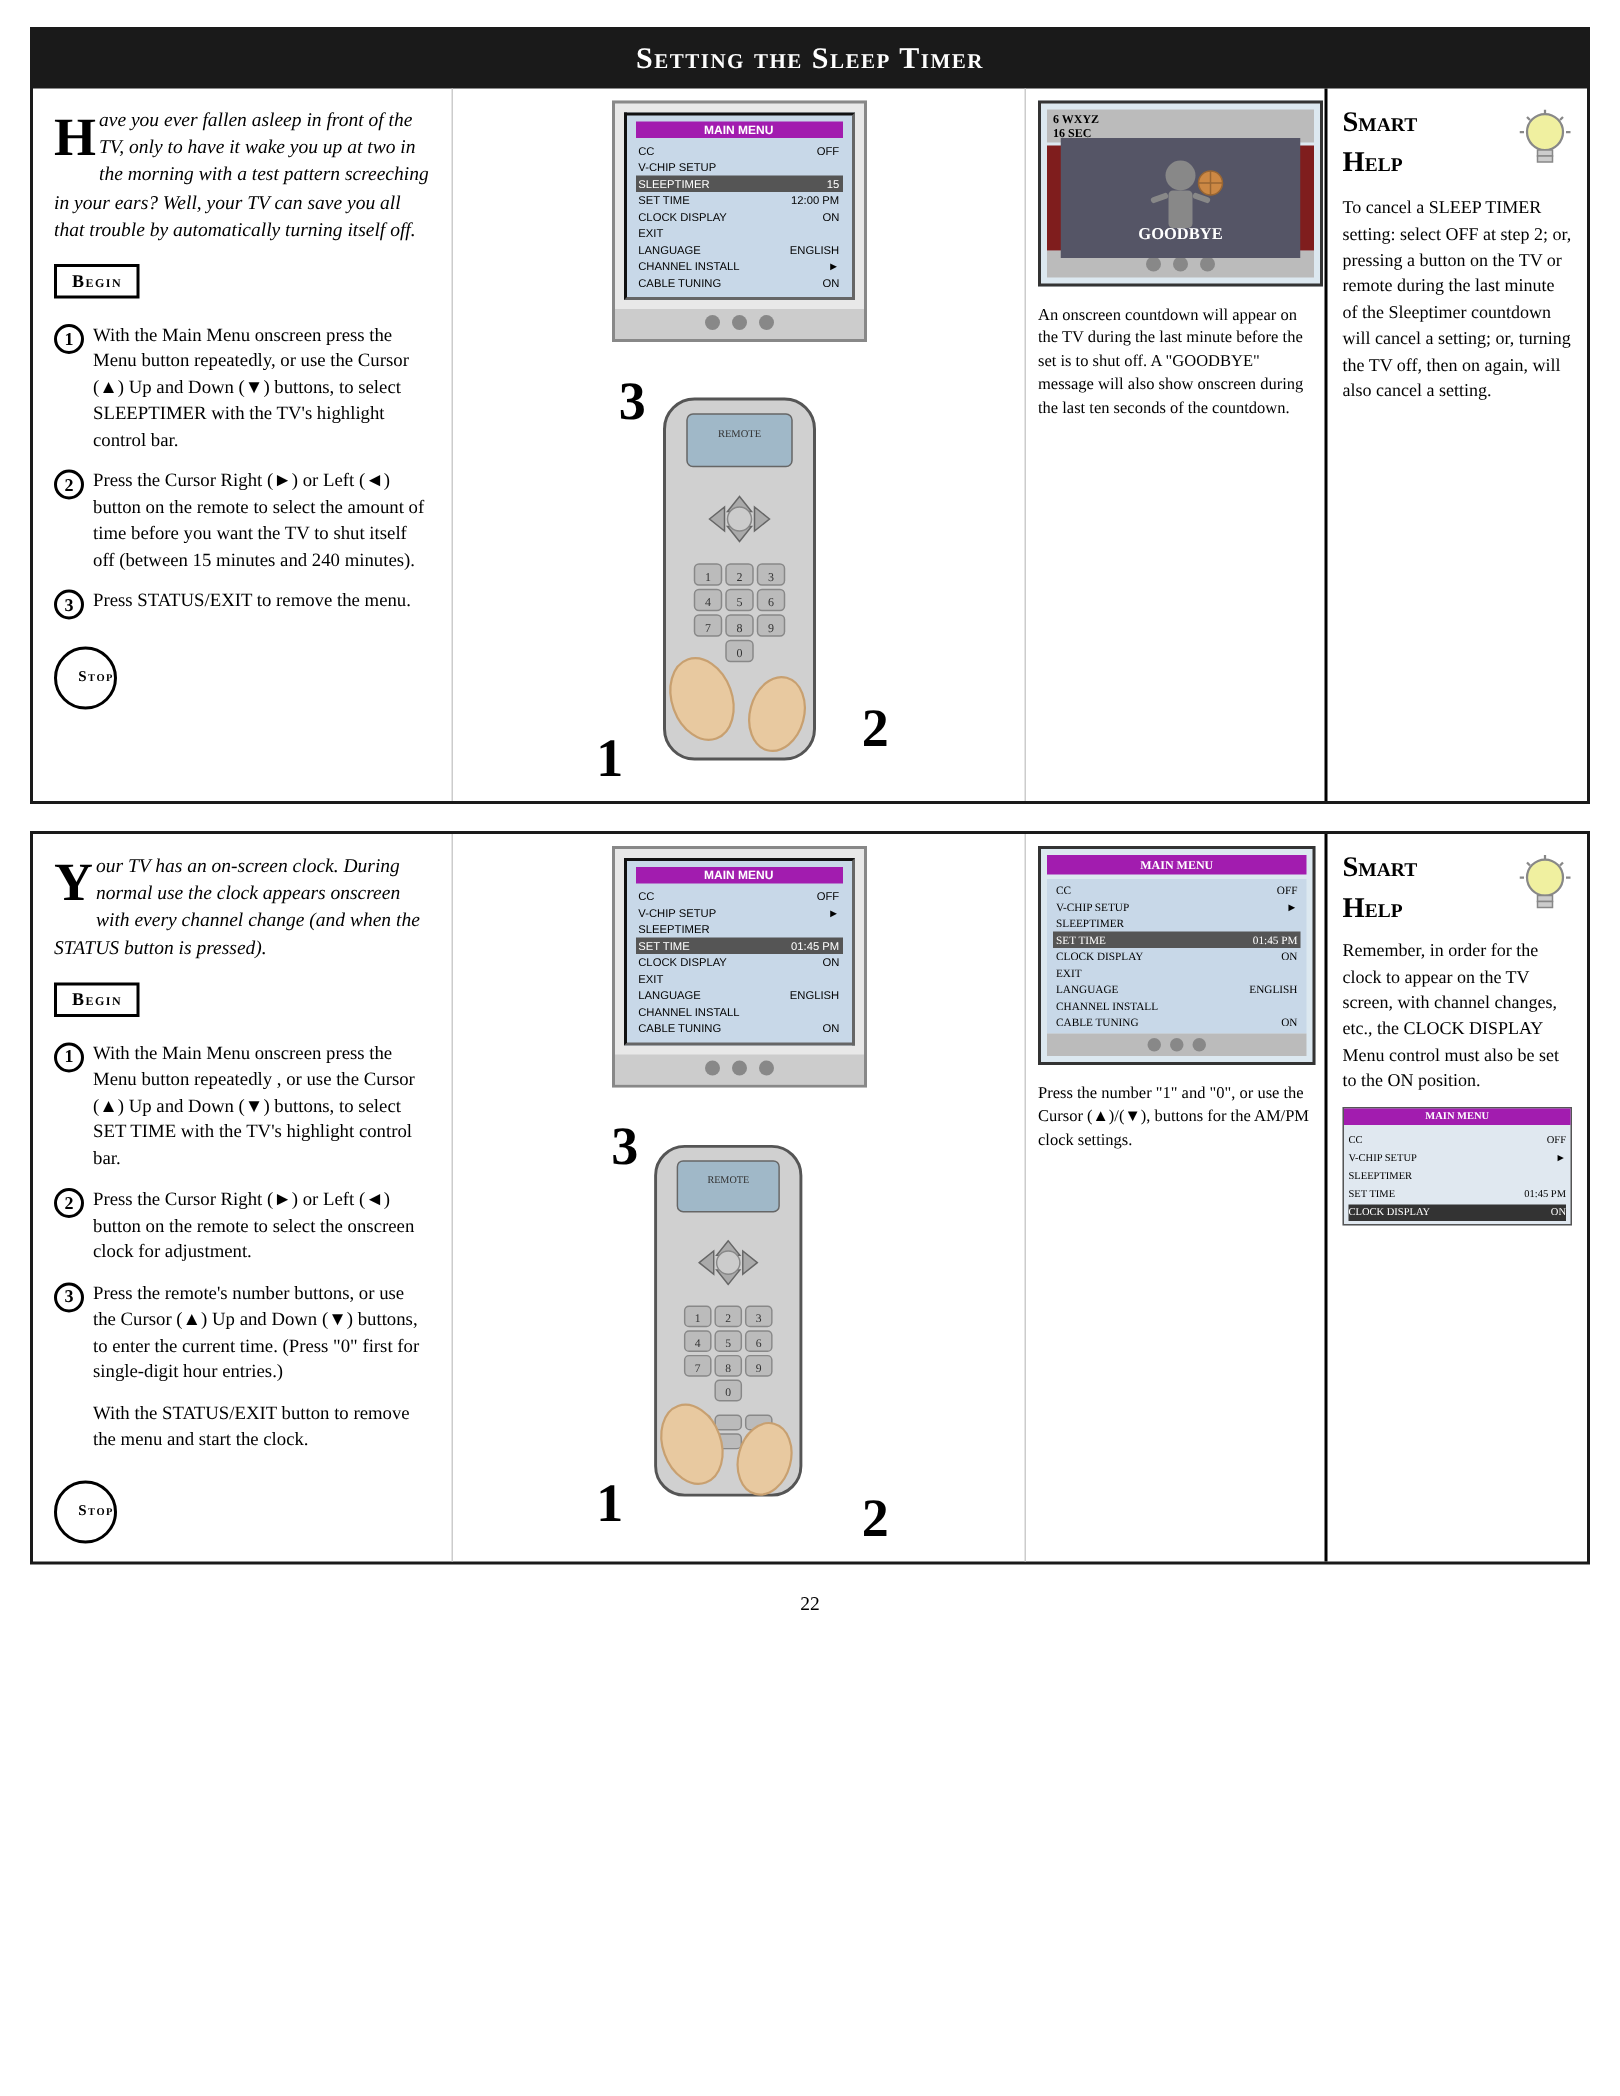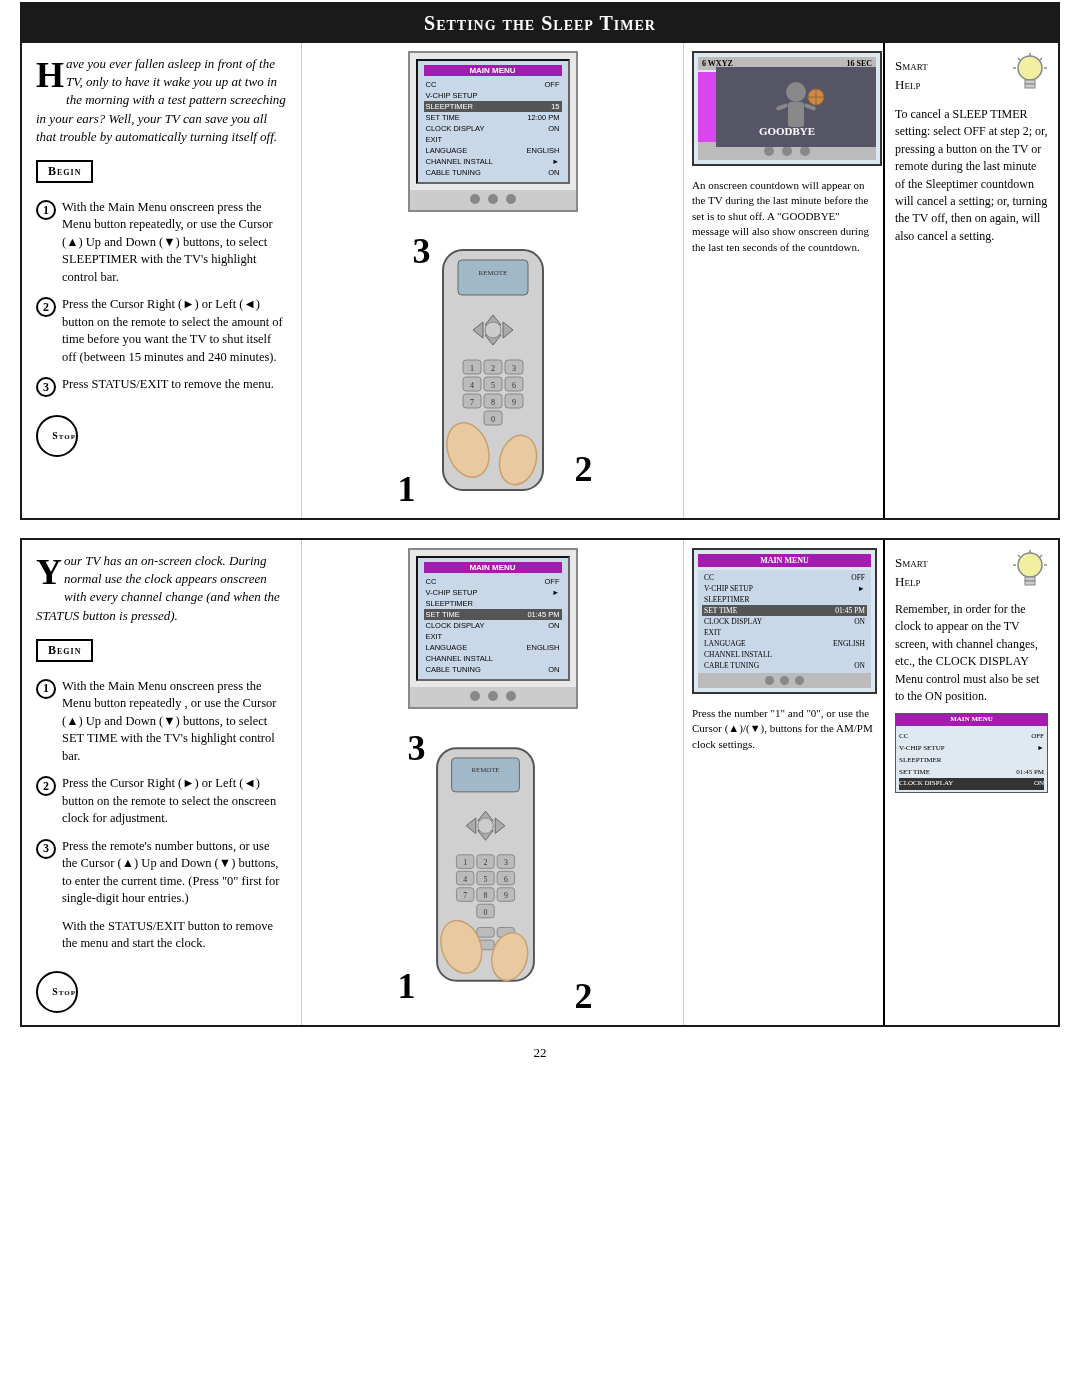--- a/index.html
+++ b/index.html
@@ -7,21 +7,21 @@
       width: 1080px;
       min-height: 1397px;
       background: #fff;
       font-family: Times New Roman, Times, serif;
       font-size: 13px;
       color: #000;
     }
 
     .page-wrapper {
       width: 1080px;
-      padding: 2px 20px;
+      padding: 18px 20px;
     }
 
     
     .section-header {
       background: #1a1a1a;
       color: #fff;
       text-align: center;
       padding: 8px 0;
       font-size: 20px;
       font-weight: bold;
@@ -183,28 +183,29 @@
     }
 
     .channel-bar {
       display: flex;
       justify-content: space-between;
       font-size: 8px;
       font-weight: bold;
       padding: 2px 4px;
       background: #bbb;
       margin-bottom: 2px;
+      flex-direction: column;
     }
 
     .tv-img-area {
-      background: #d946ef;
+      background: #7f1d1d;
       height: 70px;
       display: flex;
       align-items: center;
-      justify-content: flex-end;
+      justify-content: center;
       font-size: 9px;
       color: #fff;
       position: relative;
     }
 
     .goodbye-text {
       font-size: 11px;
       font-weight: bold;
       color: #fff;
       position: absolute;
@@ -231,22 +232,22 @@
     }
 
     .smart-help-header {
       display: flex;
       align-items: center;
       justify-content: space-between;
       margin-bottom: 6px;
     }
 
     .smart-help-title {
-      font-size: 13px;
-      font-weight: normal;
+      font-size: 19px;
+      font-weight: bold;
       font-variant: small-caps;
     }
 
     
     .mini-tv {
       width: 100%;
       border: 1.5px solid #555;
       background: #e0e8f0;
       margin-top: 8px;
       font-size: 7.5px;

